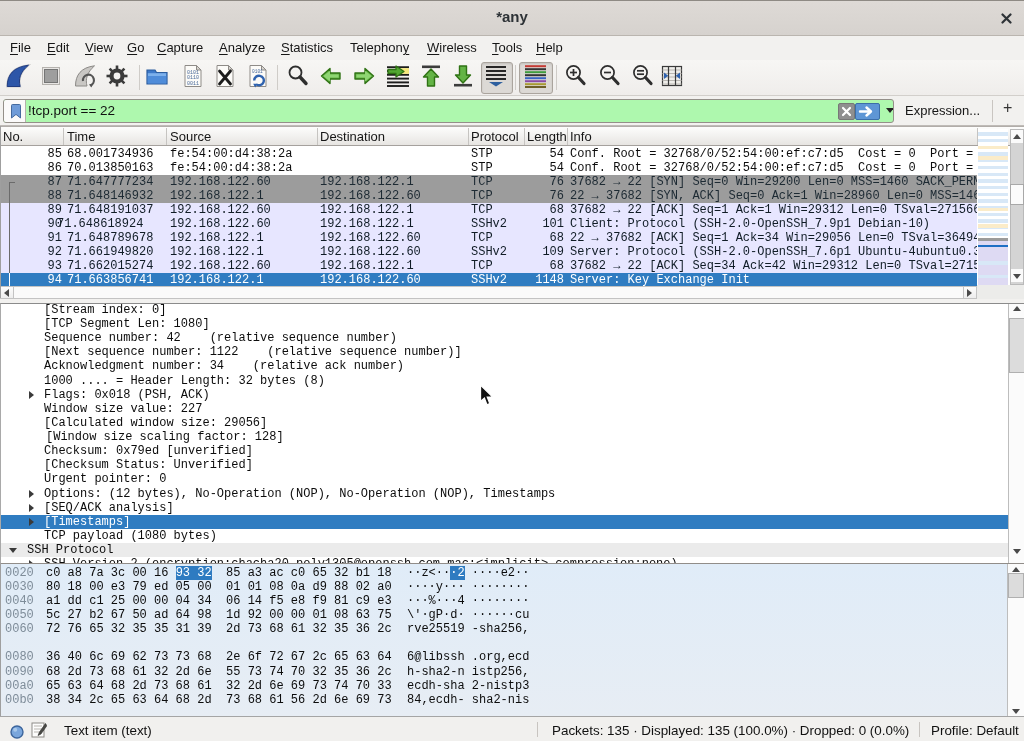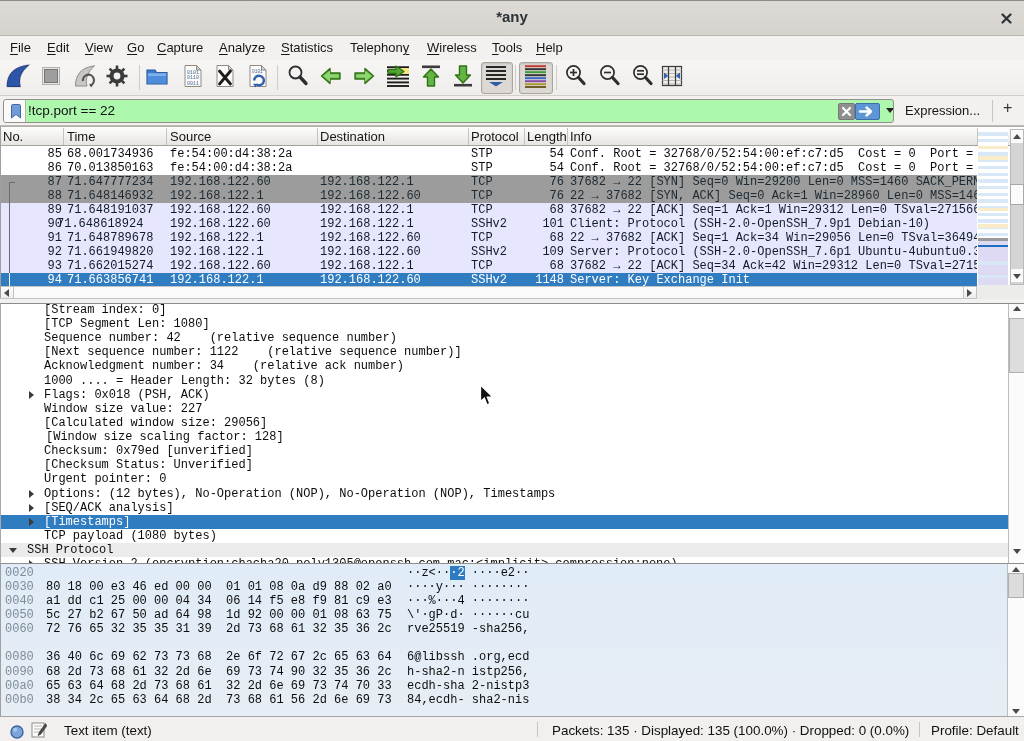--- a/index.html
+++ b/index.html
@@ -437,27 +437,27 @@
     <div class="drow" style="top:239.0px;background:#ebebeb;color:#0c0c0c"><span style="position:absolute;left:26px">SSH Protocol</span></div>
     <div class="tri-d" style="left:8px;top:243.5px"></div>
     <div class="drow" style="top:253.1px;color:#0c0c0c"><span style="position:absolute;left:43px">SSH Version 2 (encryption:chacha20-poly1305@openssh.com mac:&lt;implicit&gt; compression:none)</span></div>
     <div class="tri-r" style="left:28px;top:256.3px"></div>
     <div style="position:absolute;left:1007px;top:0;width:17px;height:259px;background:#fbfbfb;border-left:1px solid #bdbdbd;box-sizing:border-box"></div>
     <div class="sbtri" style="left:1012px;top:1.5px;border-left:4px solid transparent;border-right:4px solid transparent;border-bottom:5px solid #4a4a4a"></div>
     <div style="position:absolute;left:1008px;top:14px;width:16px;height:55px;background:#dcdcdc;border:1px solid #b0b0b0;box-sizing:border-box"></div>
     <div class="sbtri" style="left:1012px;top:244.5px;border-left:4px solid transparent;border-right:4px solid transparent;border-top:5px solid #4a4a4a"></div>
   </div>
   <div id="hpane" class="abs">
-    <div class="hrow" style="top:2.1px"><span class="hoff">0020</span><span class="hasc">··z&lt;··<span class="hl">·2</span> ····e2··</span></div>
-    <div class="hrow" style="top:16.2px"><span class="hoff">0030</span><span class="hhex">80 18 00 e3 46 ed 00 00  01 01 08 0a d9 88 02 a0</span><span class="hasc">····y··· ········</span></div>
+    <div class="hrow" style="top:2.1px"><span class="hoff">0020</span><span class="hhex">c0 a8 7a 3c 00 16 <span class="hl">93 32</span>  85 a3 ac c0 65 32 b1 18</span><span class="hasc">··z&lt;··<span class="hl">·2</span> ····e2··</span></div>
+    <div class="hrow" style="top:16.2px"><span class="hoff">0030</span><span class="hhex">80 18 00 e3 79 ed 05 00  01 01 08 0a d9 88 02 a0</span><span class="hasc">····y··· ········</span></div>
     <div class="hrow" style="top:30.2px"><span class="hoff">0040</span><span class="hhex">a1 dd c1 25 00 00 04 34  06 14 f5 e8 f9 81 c9 e3</span><span class="hasc">···%···4 ········</span></div>
     <div class="hrow" style="top:44.3px"><span class="hoff">0050</span><span class="hhex">5c 27 b2 67 50 ad 64 98  1d 92 00 00 01 08 63 75</span><span class="hasc">\'·gP·d· ······cu</span></div>
     <div class="hrow" style="top:58.3px"><span class="hoff">0060</span><span class="hhex">72 76 65 32 35 35 31 39  2d 73 68 61 32 35 36 2c</span><span class="hasc">rve25519 -sha256,</span></div>
     <div class="hrow" style="top:86.4px"><span class="hoff">0080</span><span class="hhex">36 40 6c 69 62 73 73 68  2e 6f 72 67 2c 65 63 64</span><span class="hasc">6@libssh .org,ecd</span></div>
-    <div class="hrow" style="top:100.5px"><span class="hoff">0090</span><span class="hhex">68 2d 73 68 61 32 2d 6e  69 73 74 90 32 35 36 2c</span><span class="hasc">h-sha2-n istp256,</span></div>
+    <div class="hrow" style="top:100.5px"><span class="hoff">0090</span><span class="hhex">68 2d 73 68 61 32 2d 6e  55 73 74 70 32 35 36 2c</span><span class="hasc">h-sha2-n istp256,</span></div>
     <div class="hrow" style="top:114.5px"><span class="hoff">00a0</span><span class="hhex">65 63 64 68 2d 73 68 61  32 2d 6e 69 73 74 70 33</span><span class="hasc">ecdh-sha 2-nistp3</span></div>
     <div class="hrow" style="top:128.6px"><span class="hoff">00b0</span><span class="hhex">38 34 2c 65 63 64 68 2d  73 68 61 56 2d 6e 69 73</span><span class="hasc">84,ecdh- sha2-nis</span></div>
     <div style="position:absolute;left:1007px;top:0;width:17px;height:152px;background:#fbfbfb;border-left:1px solid #bdbdbd;box-sizing:border-box"></div>
     <div class="sbtri" style="left:1012px;top:3px;border-left:4px solid transparent;border-right:4px solid transparent;border-bottom:5px solid #4a4a4a"></div>
     <div style="position:absolute;left:1008px;top:9px;width:16px;height:25px;background:#dcdcdc;border:1px solid #b0b0b0;box-sizing:border-box"></div>
     <div class="sbtri" style="left:1012px;top:145px;border-left:4px solid transparent;border-right:4px solid transparent;border-top:5px solid #4a4a4a"></div>
   </div>
   <div class="abs" style="left:0;top:126px;width:1px;height:172px;background:#9f9f9f"></div>
   <div class="abs" style="left:0;top:563px;width:1px;height:153px;background:#9f9f9f"></div>
   <div id="sbar" class="abs">

